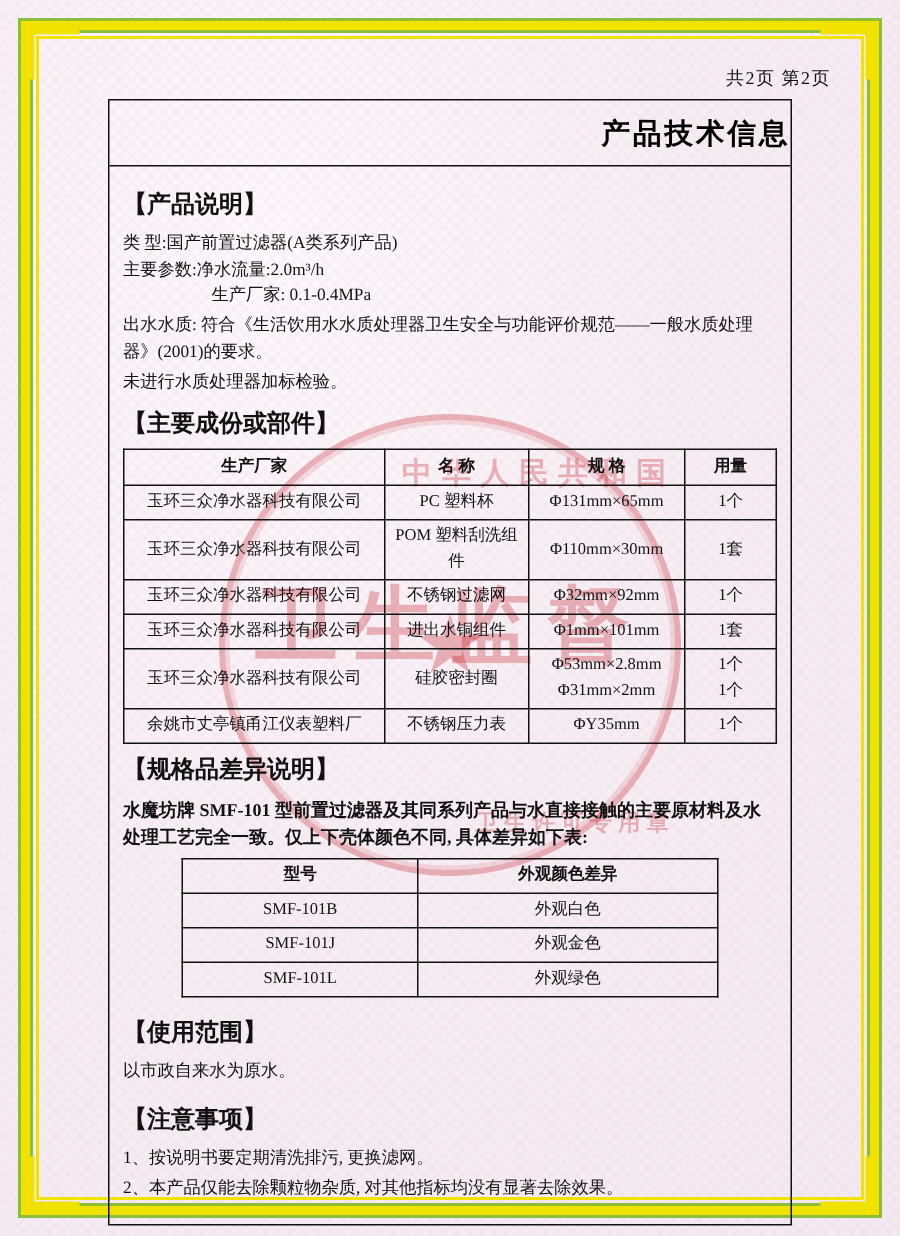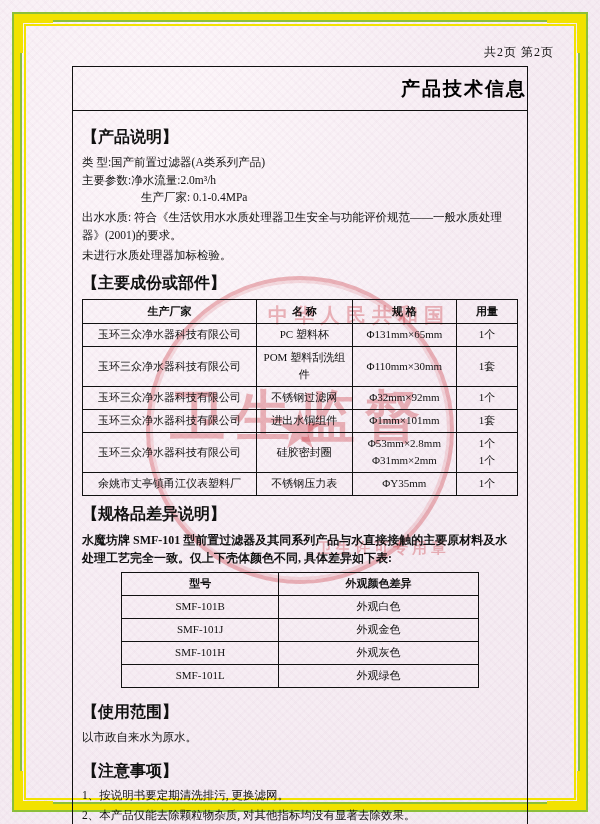--- a/index.html
+++ b/index.html
@@ -216,24 +216,20 @@
       <tbody>
         <tr>
           <td>SMF-101B</td>
           <td>外观白色</td>
         </tr>
         <tr>
           <td>SMF-101J</td>
           <td>外观金色</td>
         </tr>
         <tr>
-          <td>SMF-101H</td>
-          <td>外观灰色</td>
-        </tr>
-        <tr>
           <td>SMF-101L</td>
           <td>外观绿色</td>
         </tr>
       </tbody>
     </table>
 
     <div class="sec-title" style="margin-top:12px">【使用范围】</div>
     <div class="para">以市政自来水为原水。</div>
 
     <div class="sec-title" style="margin-top:12px">【注意事项】</div>

